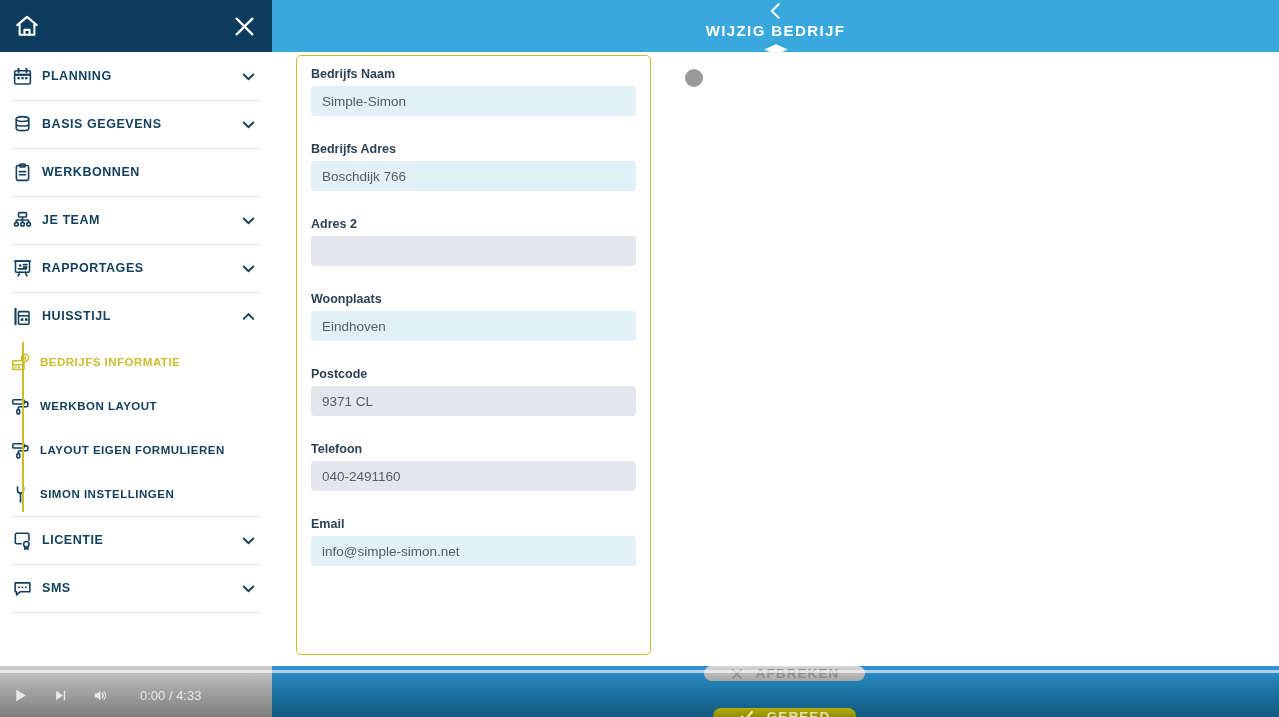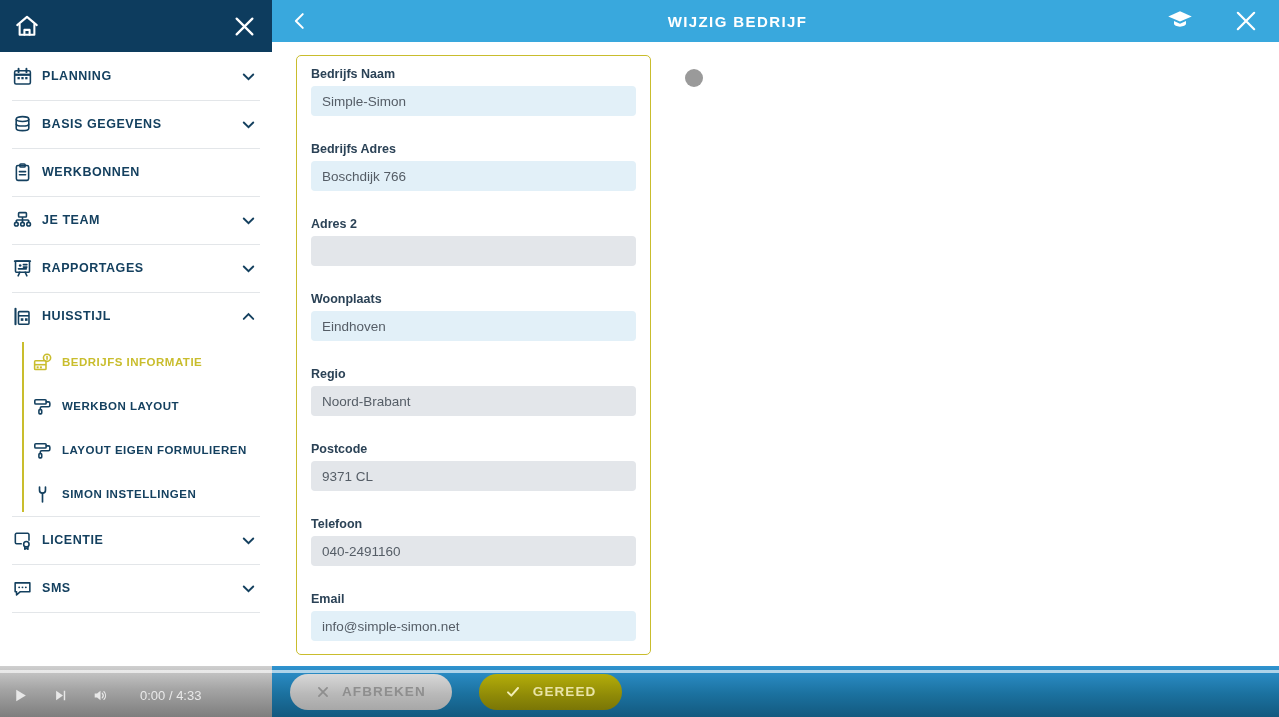--- a/index.html
+++ b/index.html
@@ -31,40 +31,40 @@
     content: ""; position: absolute; left: 12px; right: 12px; top: 0;
     height: 1px; background: #e3e6e9;
   }
   .nav-icon { width: 30px; flex: 0 0 30px; display: flex; align-items: center; }
   .nav-label {
     flex: 1; font-size: 12.5px; font-weight: bold; color: #14405f;
     letter-spacing: .55px; white-space: nowrap;
   }
   .chev { width: 22px; flex: 0 0 22px; display: flex; justify-content: flex-end; }
 
-  .sub-wrap { position: relative; padding-left: 22px; }
+  .sub-wrap { position: relative; }
   .sub-wrap::after {
     content: ""; position: absolute; left: 22px; top: 2px; bottom: 4px;
     width: 2px; background: #c9bd2d;
   }
   .sub-row {
     display: flex; align-items: center; height: 44px;
     padding-left: 10px; cursor: pointer;
   }
   .sub-icon { width: 30px; flex: 0 0 30px; display: flex; align-items: center; }
   .sub-label {
     font-size: 11.5px; font-weight: bold; color: #14405f; letter-spacing: .5px;
     white-space: nowrap;
   }
   .sub-row.active .sub-label { color: #c9bd2d; }
 
   
   #topbar {
-    position: absolute; left: 272px; top: 0; width: 1007px; height: 42px;
-    background: #39a8dd; display: flex; align-items: center; z-index: 4;
+    position: absolute; left: 272px; top: 0; width: 1007px; height: 52px;
+    background: #39a8dd; display: flex; align-items: center; z-index: 4; flex-direction: column;
   }
   #topbar-back { width: 56px; display: flex; justify-content: center; cursor: pointer; }
   #topbar-title {
     flex: 1; text-align: center; color: #fff; font-size: 15px; font-weight: bold;
     letter-spacing: 1.4px;
   }
   .topbar-btn { width: 66px; display: flex; justify-content: center; cursor: pointer; }
 
   
   #content {
@@ -89,21 +89,21 @@
 
   #cursor-dot {
     position: absolute; left: 413px; top: 17px; width: 18px; height: 18px;
     border-radius: 50%; background: #9a9a9a;
   }
 
   
   #actionbar {
     position: absolute; left: 272px; top: 666px; width: 1007px; height: 51px;
     background: linear-gradient(180deg, #2f93cf 0%, #1b719f 55%, #13597f 100%);
-    display: flex; align-items: center; padding-left: 18px; gap: 27px; z-index: 6;
+    display: flex; align-items: center; padding-left: 18px; gap: 27px; z-index: 6; flex-direction: column;
   }
   .pill {
     height: 36px; border-radius: 18px; display: flex; align-items: center;
     padding: 0 26px; gap: 12px; font-size: 13.5px; font-weight: bold;
     letter-spacing: 1.1px; cursor: pointer; min-width: 138px;
     justify-content: center;
   }
   #btn-cancel {
     background: linear-gradient(180deg,#d8d8d8 0%,#b9b9b9 55%,#a7a7a7 100%);
     color: #8e8e8e;
@@ -397,24 +397,20 @@
       <div class="field">
         <div class="field-label">Adres 2</div>
         <div class="field-input empty"></div>
       </div>
 
       <div class="field">
         <div class="field-label">Woonplaats</div>
         <div class="field-input filled">Eindhoven</div>
       </div>
 
-      <div class="field">
-        <div class="field-label">Regio</div>
-        <div class="field-input empty">Noord-Brabant</div>
-      </div>
 
       <div class="field">
         <div class="field-label">Postcode</div>
         <div class="field-input empty">9371 CL</div>
       </div>
 
       <div class="field">
         <div class="field-label">Telefoon</div>
         <div class="field-input empty">040-2491160</div>
       </div>

